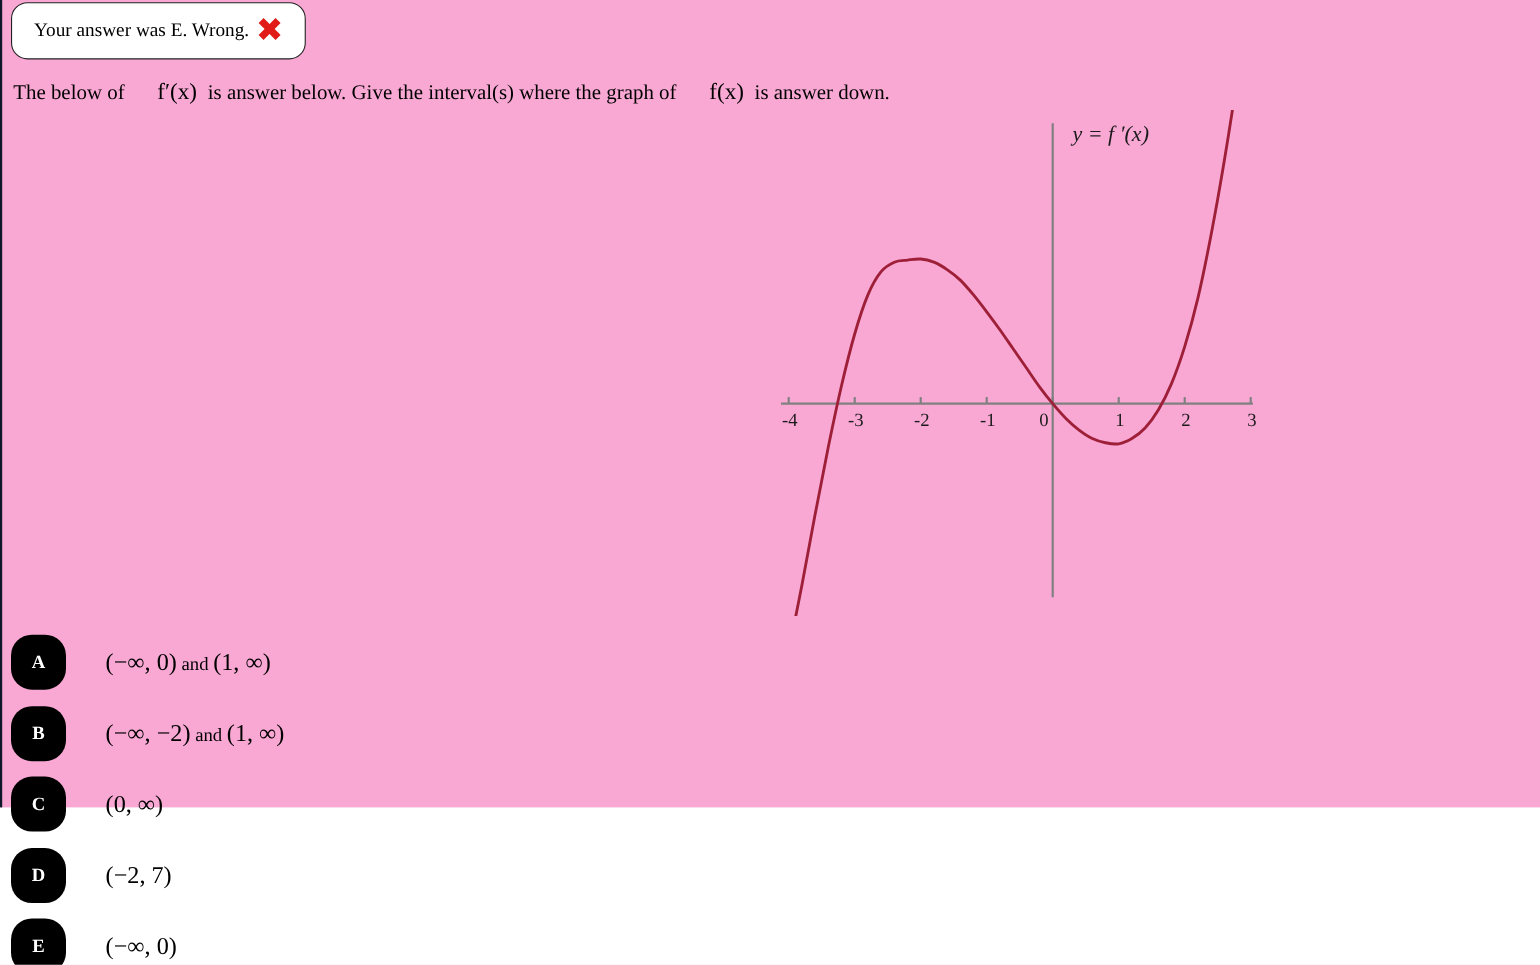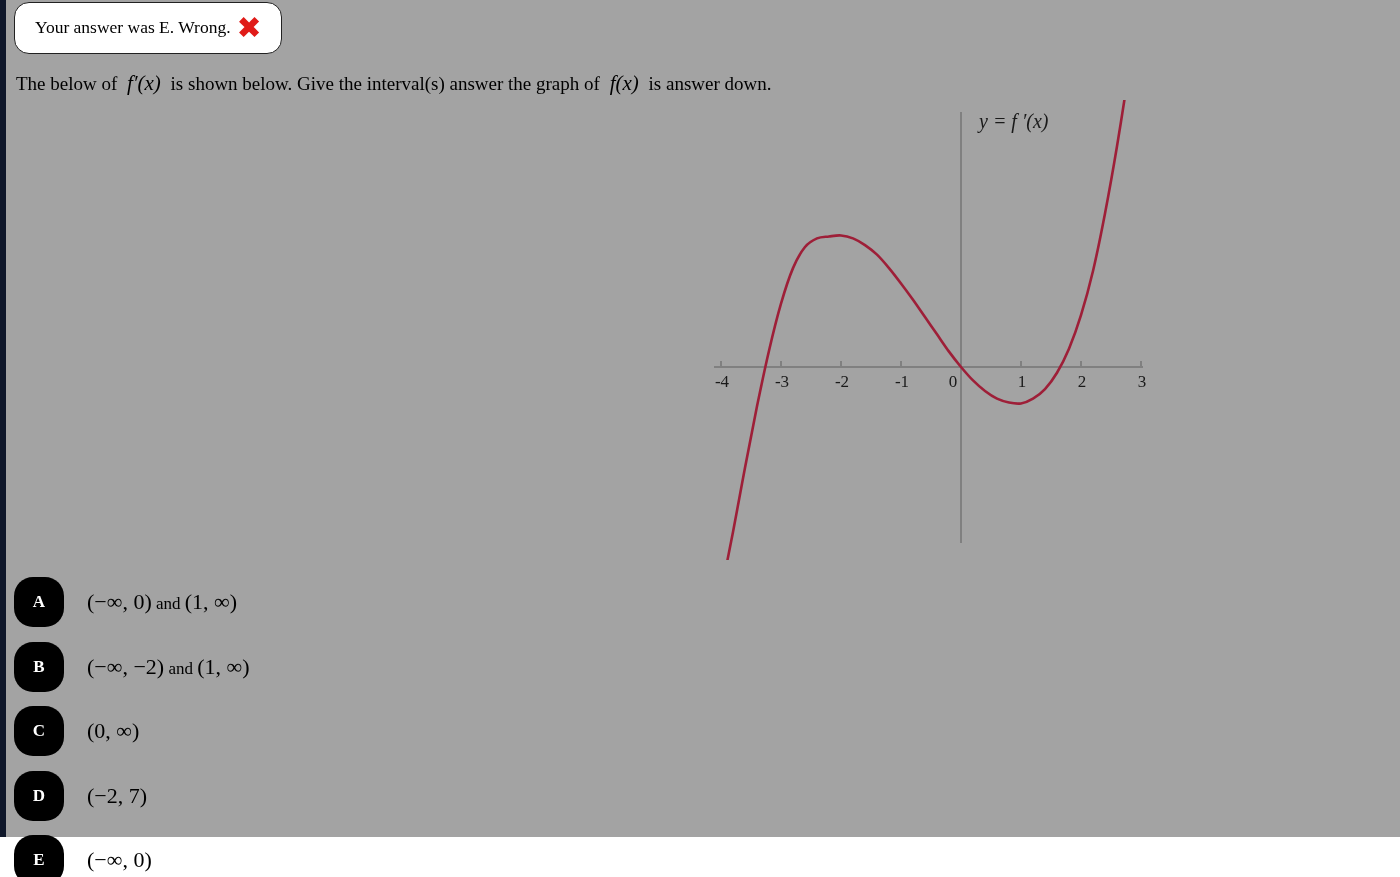--- a/index.html
+++ b/index.html
@@ -12,24 +12,24 @@
     height: 877px;
     position: relative;
     overflow: hidden;
     font-family: "Liberation Serif", "DejaVu Serif", serif;
     color: #000000;
   }
   #page {
     position: absolute;
     left: 0; top: 0;
     width: 1400px;
-    height: 837px;
-    border-left: 6px solid #0f172a;
+    height: 734px;
+    border-left: 2px solid #0f172a;
     box-sizing: border-box;
-    background: #a3a3a3;
+    background: #f9a8d4;
   }
 
   
   .feedback-box {
     position: absolute;
     left: 8px;
     top: 2px;
     width: 268px;
     height: 52px;
     border: 1px solid #222222;
@@ -58,23 +58,23 @@
   
   .prompt {
     position: absolute;
     left: 10px;
     top: 73px;
     font-size: 19px;
     line-height: 1;
     white-space: nowrap;
   }
   .prompt .mth {
-    font-style: italic;
     font-size: 21px;
     padding: 0 5px;
+    margin-left: 20px;
   }
 
   
   .graph-figure {
     position: absolute;
     left: 680px;
     top: 100px;
     width: 480px;
     height: 460px;
   }
@@ -104,21 +104,21 @@
     color: #ffffff;
     display: flex;
     align-items: center;
     justify-content: center;
     font-size: 17px;
     font-weight: bold;
     font-family: "Liberation Serif", serif;
     flex: 0 0 auto;
   }
   .option-text {
-    margin-left: 23px;
+    margin-left: 36px;
     font-size: 22px;
     line-height: 1;
     white-space: nowrap;
   }
   .option-text .small {
     font-size: 17px;
   }
 </style>
 </head>
 <body>
@@ -126,21 +126,21 @@
 <div id="page">
 
   <div class="feedback-box">
     <span class="feedback-text">Your answer was E. Wrong.</span>
     <span class="wrong-mark">✖</span>
   </div>
 
   <div class="prompt">
     <span>The below of</span>
     <span class="mth">f′(x)</span>
-    <span>is shown below. Give the interval(s) answer the graph of</span>
+    <span>is answer below. Give the interval(s) where the graph of</span>
     <span class="mth">f(x)</span>
     <span>is answer down.</span>
   </div>
 
   <div class="graph-figure">
     <svg width="480" height="460" viewBox="0 0 480 460" xmlns="http://www.w3.org/2000/svg">
 
       <line x1="275" y1="12" x2="275" y2="443" stroke="#808080" stroke-width="2"></line>
 
       <line x1="28" y1="267" x2="457" y2="267" stroke="#808080" stroke-width="2"></line>

